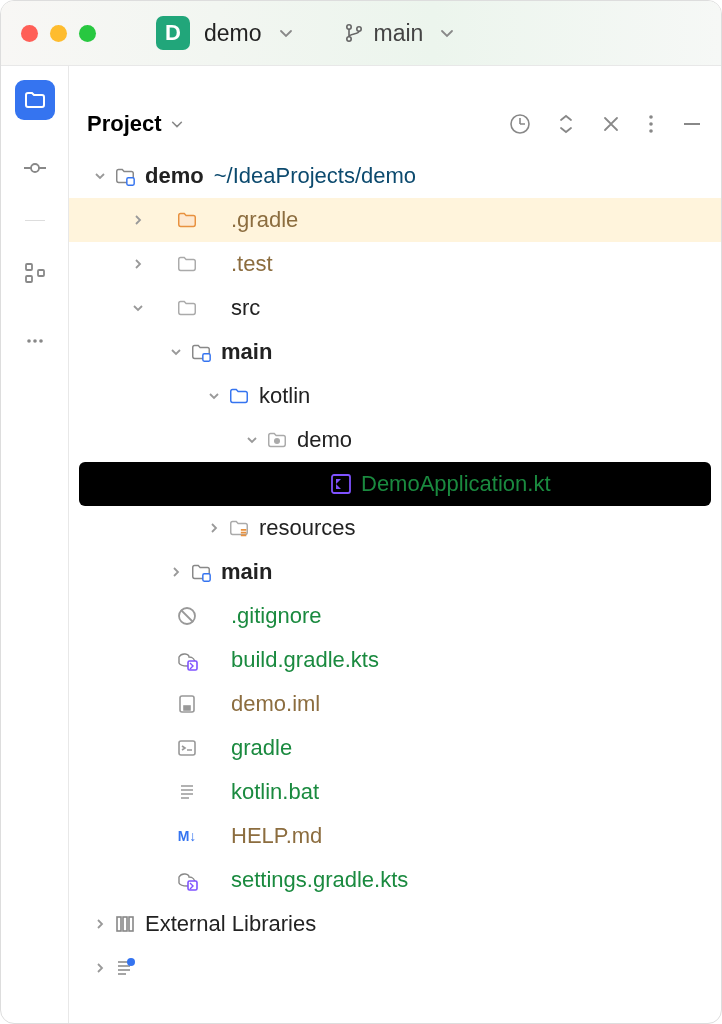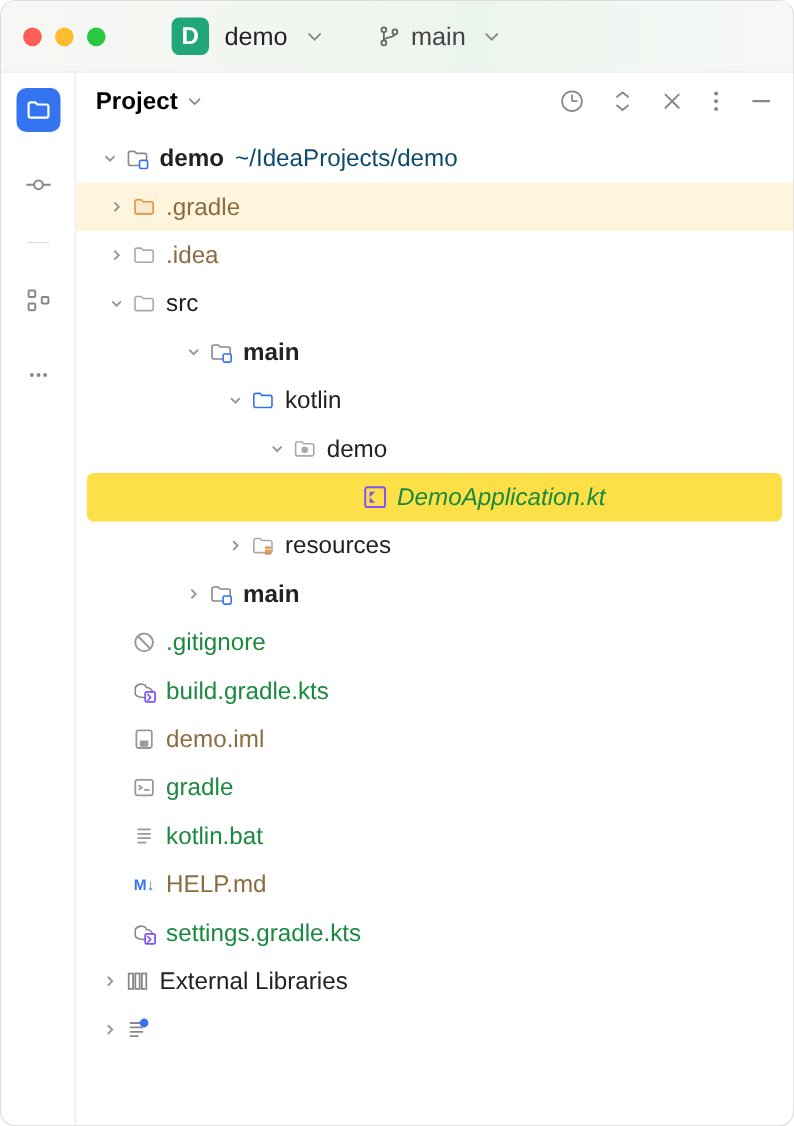--- a/index.html
+++ b/index.html
@@ -36,44 +36,44 @@
 .chev { color: #888; margin-left: 6px; }
 .branch { display: flex; align-items: center; margin-left: 40px; gap: 10px; color: #444; font-size: 23px; }
 .content { display: flex; height: calc(100% - 65px); }
 .toolstrip {
   width: 68px; border-right: 1px solid #e8e8e8; display: flex; flex-direction: column;
   align-items: center; padding-top: 14px; gap: 28px;
 }
 .tool-icon { width: 40px; height: 40px; display: flex; align-items: center; justify-content: center;
   border-radius: 9px; color: #666; }
 .tool-icon.active { background: #3574f0; color: #fff; }
-.panel { flex: 1; display: flex; flex-direction: column; }
+.panel { flex: 1; display: flex; flex-direction: column; margin-top: 32px; }
 .panel-header {
   height: 52px; display: flex; align-items: center; padding: 0 18px;
   justify-content: space-between;
 }
 .panel-title { font-weight: 700; font-size: 22px; display: flex; align-items: center; gap: 8px; }
 .panel-actions { display: flex; gap: 26px; color: #888; align-items: center; }
 .tree { padding: 4px 0; font-size: 22px; }
 .row {
   display: flex; align-items: center; height: 44px; padding-right: 12px;
   white-space: nowrap;
 }
 .row .arrow { width: 22px; color: #999; display: inline-flex; justify-content: center; }
 .row .ico { width: 28px; display: inline-flex; justify-content: center; margin-right: 6px; }
 .row .label { }
 .row.highlight-orange { background: #fff4dc; }
-.row.highlight-blue { background: #fde047; border-radius: 6px; margin: 0 10px; font-style: italic; }
+.row.highlight-blue { background: #000000; border-radius: 6px; margin: 0 10px; }
 .bold { font-weight: 700; }
 .dim { color: #0c4a6e; margin-left: 10px; font-weight: 400; }
 .txt-brown { color: #8c6d3f; }
 .txt-green { color: #1a8a3f; }
 .txt-black { color: #222; }
 .pad0 { padding-left: 20px; }
-.pad1 { padding-left: 26px; }
+.pad1 { padding-left: 58px; gap: 24px; }
 .pad2 { padding-left: 96px; }
 .pad3 { padding-left: 134px; }
 .pad4 { padding-left: 172px; }
 .pad5 { padding-left: 248px; }
 svg { display: block; }
 .sep { width: 20px; height: 1px; background: #ddd; margin: 4px 0; }
 </style>
 </head>
 <body>
 
@@ -216,21 +216,21 @@
         <span class="arrow">
             <svg width="12" height="12" viewBox="0 0 12 12">
               <path d="M4 2l4 4-4 4" stroke="#999" stroke-width="1.8" fill="none"></path>
             </svg>
           </span>
         <span class="ico">
             <svg width="22" height="22" viewBox="0 0 24 24" fill="none" stroke="#aaa" stroke-width="1.6">
               <path d="M3 7a2 2 0 012-2h4l2 2h8a2 2 0 012 2v8a2 2 0 01-2 2H5a2 2 0 01-2-2V7z"></path>
             </svg>
           </span>
-        <span class="label txt-brown">.idea</span>
+        <span class="label txt-brown">.test</span>
       </div>
 
 
       <div class="row pad1">
         <span class="arrow">
             <svg width="12" height="12" viewBox="0 0 12 12">
               <path d="M2 4l4 4 4-4" stroke="#999" stroke-width="1.8" fill="none"></path>
             </svg>
           </span>
         <span class="ico">

